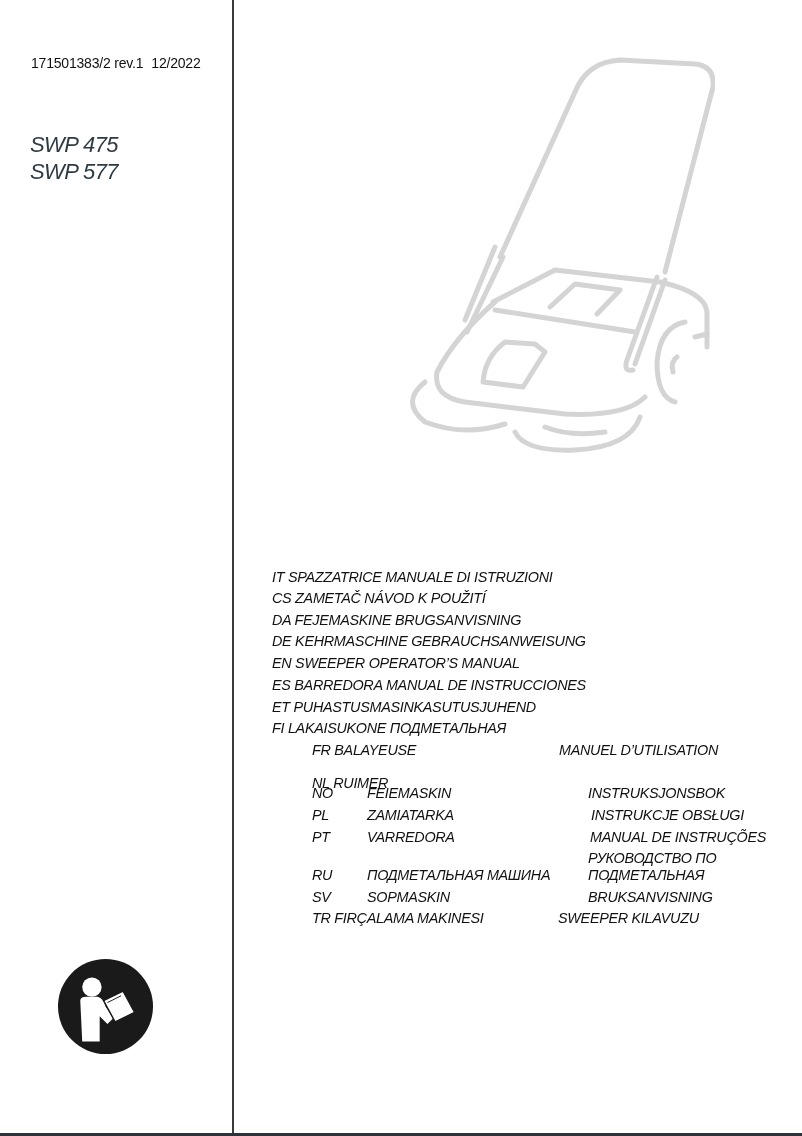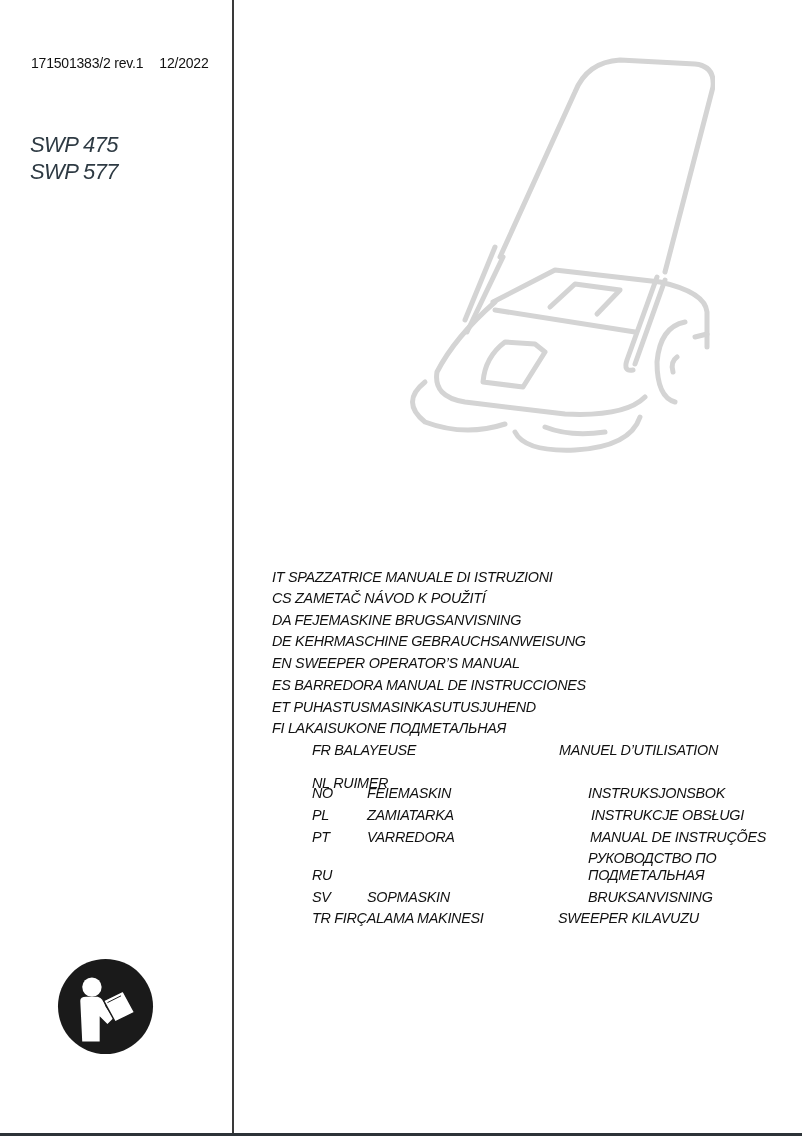--- a/index.html
+++ b/index.html
@@ -3,21 +3,21 @@
   <meta charset="utf-8">
   <style>
     html, body { margin: 0; padding: 0; }
     body {
       width: 802px; height: 1136px; position: relative; overflow: hidden;
       background: #ffffff; font-family: "Liberation Sans", sans-serif; color: #1a1a1a;
     }
     .divider { position: absolute; left: 232px; top: 0; width: 2px; height: 1136px; background: #3a3a3a; }
     .bottom-line { position: absolute; left: 0; top: 1133px; width: 802px; height: 3px; background: #2d3338; }
     .doc-code { position: absolute; left: 31px; top: 55px; font-size: 14px; color: #111; white-space: pre; letter-spacing: -0.2px; }
-    .doc-code .date { margin-left: 16px; text-align: right; }
+    .doc-code .date { margin-left: 8px; text-align: right; }
     .models { position: absolute; left: 30px; top: 95px; font-size: 22px; font-style: italic; color: #2e3a43; line-height: 27px; letter-spacing: -0.6px; margin-top: 36px; }
     .illustration { position: absolute; left: 395px; top: 52px; width: 320px; height: 410px; }
     .titles { position: absolute; left: 272px; top: 567px; font-size: 14.4px; font-style: italic; color: #111; letter-spacing: -0.3px; }
     .row { position: absolute; white-space: nowrap; height: 20px; line-height: 20px; }
     .c { position: absolute; white-space: nowrap; margin-left: 40px; }
     .icon-read { position: absolute; left: 57px; top: 958px; width: 97px; height: 97px; }
   </style>
 </head>
 <body>
 
@@ -83,20 +83,21 @@
     <span class="c" style="left:279px">INSTRUKCJE OBSŁUGI</span>
   </div>
   <div class="row" style="top:260px;width:480px">
     <span class="c" style="left:0">PT</span>
     <span class="c" style="left:55px">VARREDORA</span>
     <span class="c" style="left:278px">MANUAL DE INSTRUÇÕES</span>
   </div>
   <div class="row" style="top:281px;width:480px;height:40px">
     <span class="c" style="left:276px;top:0">РУКОВОДСТВО ПО</span>
     <span class="c" style="left:0;top:17px">RU</span>
+    <span class="c" style="left:55px;top:17px">ПОДМЕТАЛЬНАЯ МАШИНА</span>
     <span class="c" style="left:276px;top:17px">ПОДМЕТАЛЬНАЯ</span>
   </div>
   <div class="row" style="top:320px;width:480px">
     <span class="c" style="left:0">SV</span>
     <span class="c" style="left:55px">SOPMASKIN</span>
     <span class="c" style="left:276px">BRUKSANVISNING</span>
   </div>
   <div class="row" style="top:341px;width:480px">
     <span class="c" style="left:0">TR FIRÇALAMA MAKINESI</span>
     <span class="c" style="left:246px">SWEEPER KILAVUZU</span>

